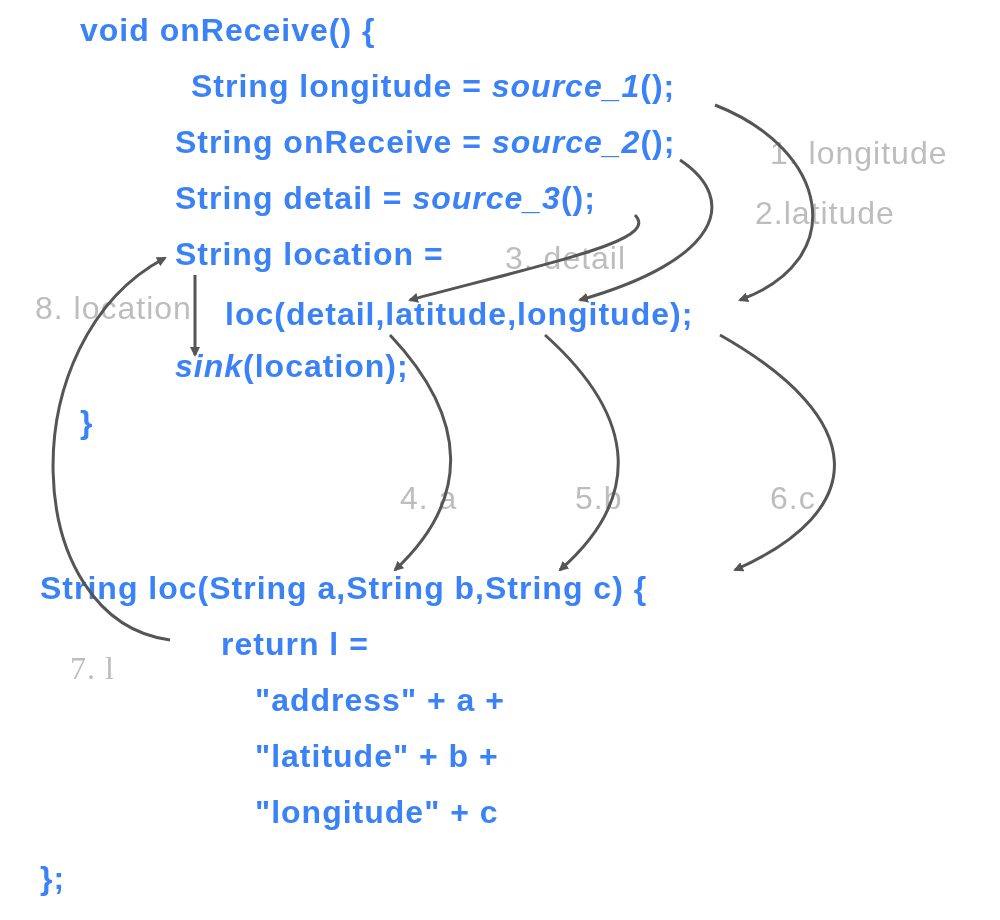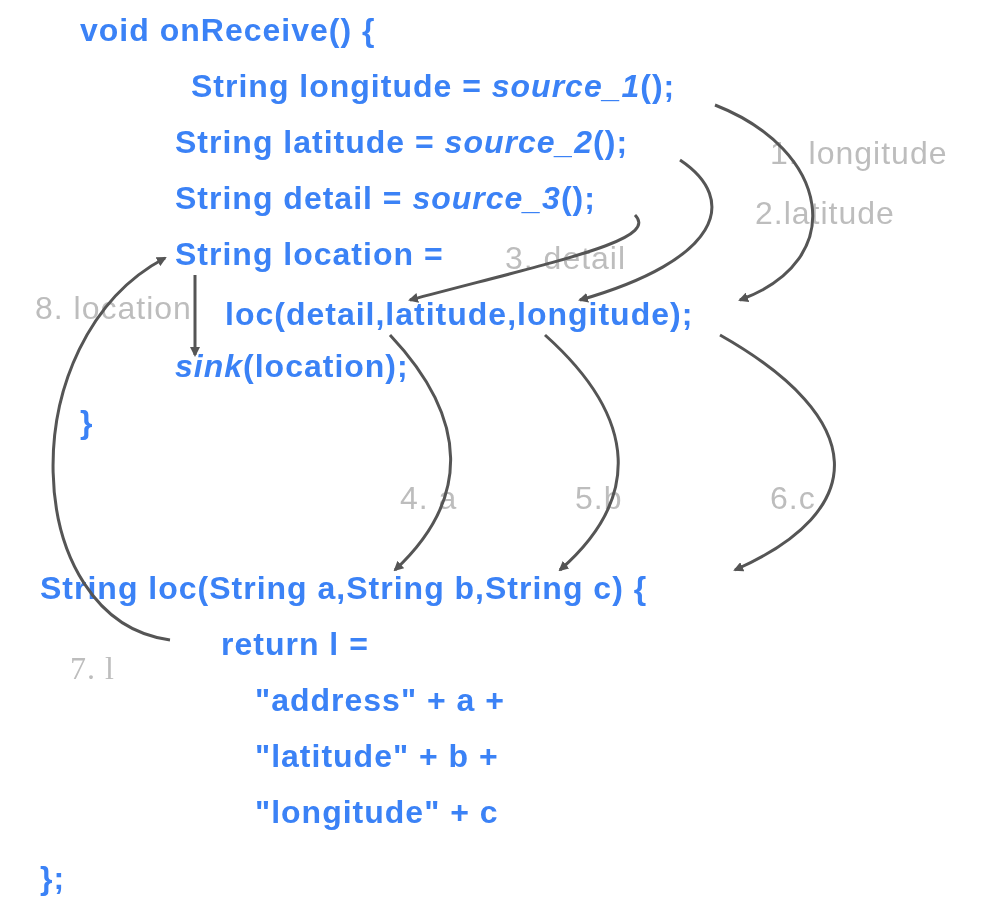--- a/index.html
+++ b/index.html
@@ -48,21 +48,21 @@
 </head>
 <body>
 
 <div class="code-line" style="left:80px; top:12px;">void onReceive() {</div>
 
 <div class="code-line" style="left:175px; top:68px;margin-left:16px;">
   <span>String longitude = </span><span class="emph">source_1</span><span>();</span>
 </div>
 
 <div class="code-line" style="left:175px; top:124px;">
-  <span>String latitude = </span><span class="emph">source_2</span><span>();</span>
+  <span>String onReceive = </span><span class="emph">source_2</span><span>();</span>
 </div>
 
 <div class="code-line" style="left:175px; top:180px;">
   <span>String detail = </span><span class="emph">source_3</span><span>();</span>
 </div>
 
 <div class="code-line" style="left:175px; top:236px;">String location =</div>
 
 <div class="code-line" style="left:225px; top:280px;margin-top:16px;">loc(detail,latitude,longitude);</div>
 

